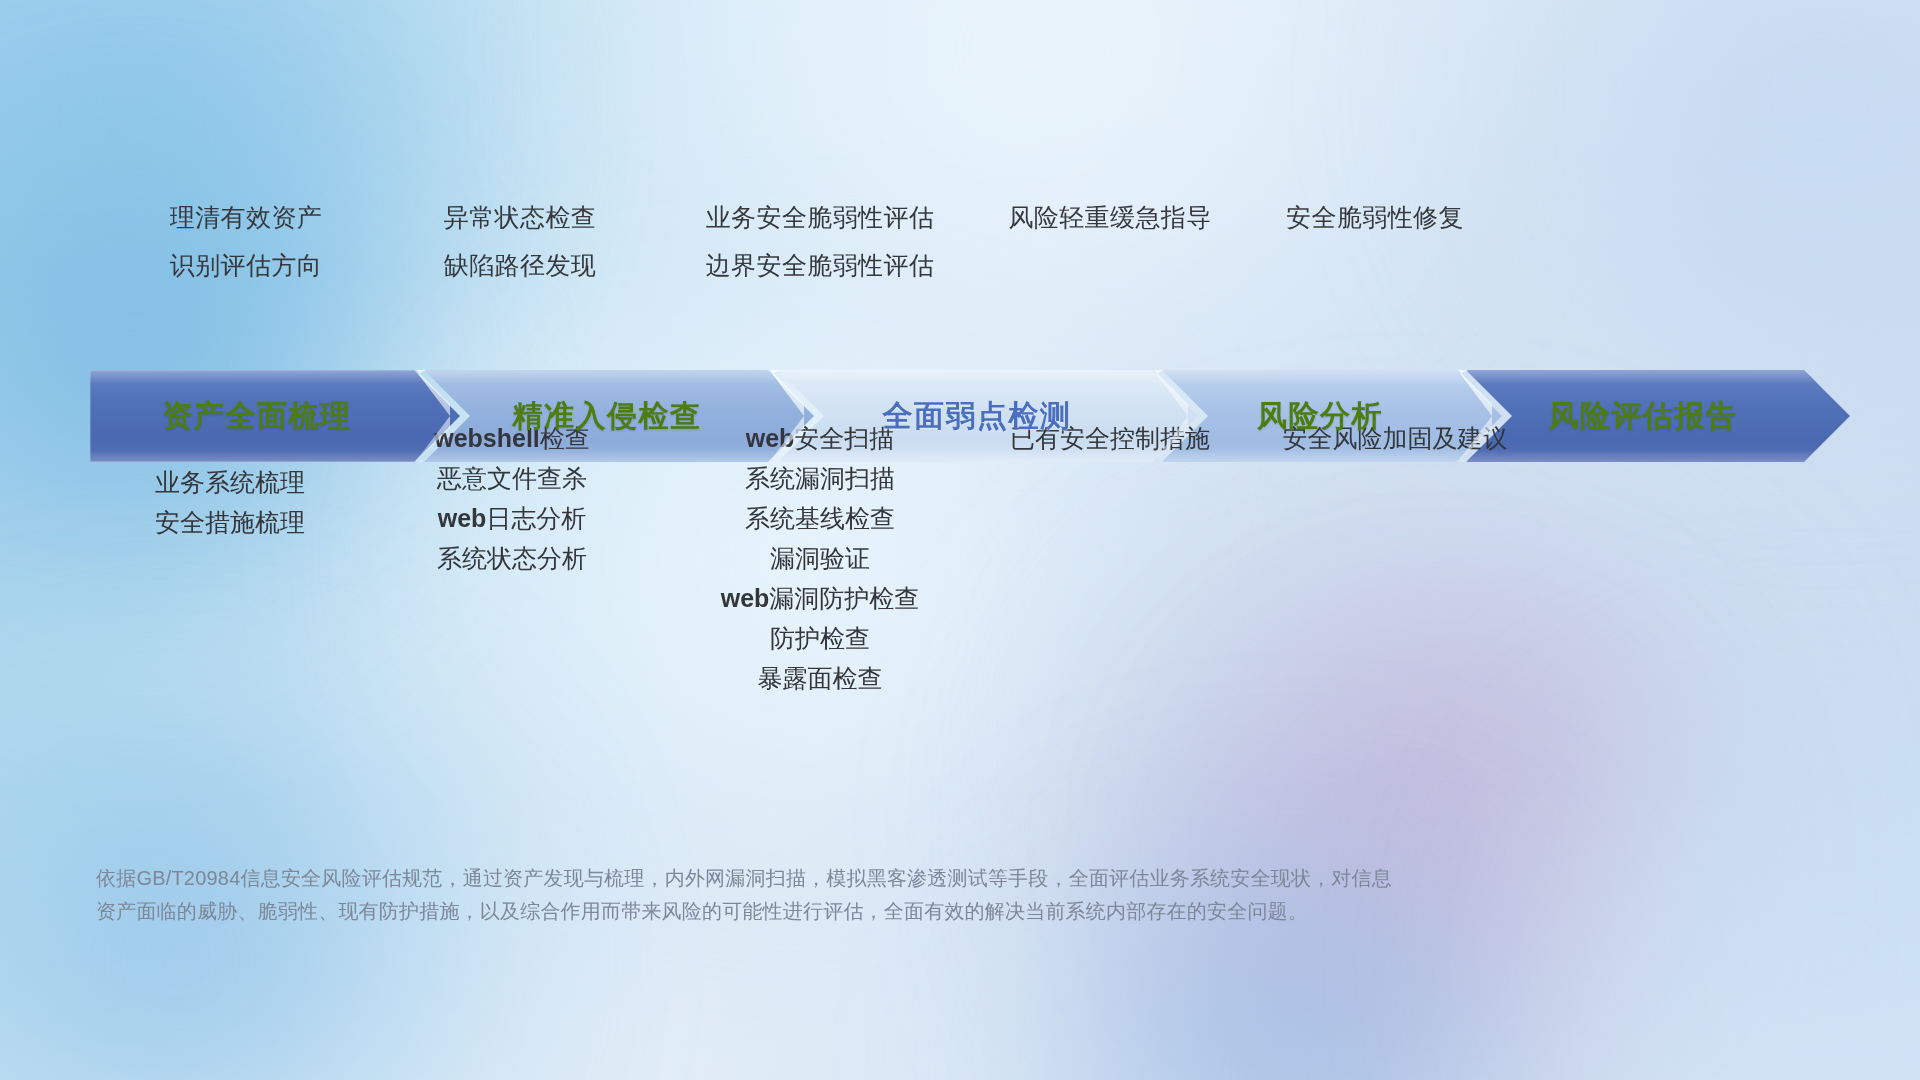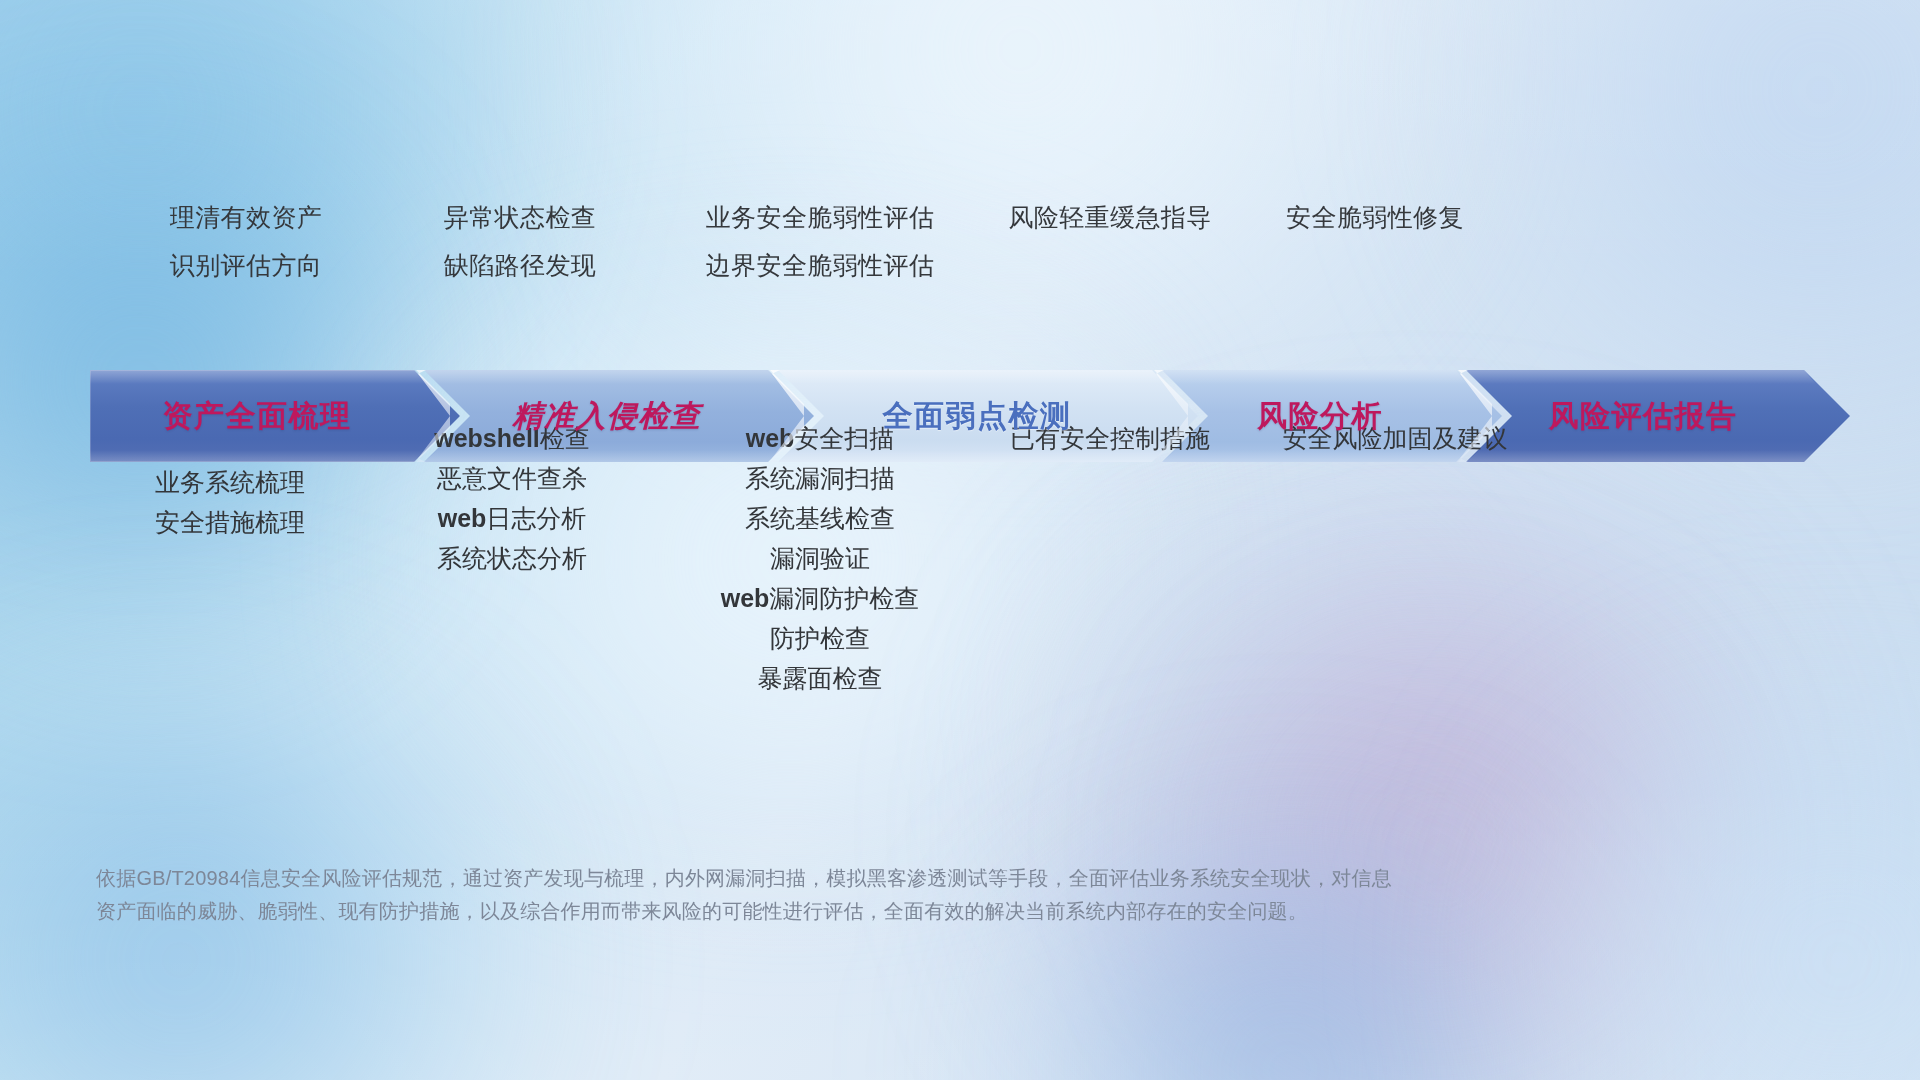--- a/index.html
+++ b/index.html
@@ -73,21 +73,21 @@
     display:flex; align-items:center; justify-content:center;
   }
   .chev .shape { position:absolute; inset:0; }
   .chev .lbl {
     position:relative; z-index:3;
     font-size:30px; font-weight:bold;
     letter-spacing:1.5px;
     white-space:nowrap;
     text-shadow:0 1px 2px rgba(40,60,110,.22);
   }
-  .chev.light .lbl { color:#be185d; }
+  .chev.light .lbl { color:#4d7c0f; }
   .chev.accentText .lbl { color:#4a6fbe; text-shadow:0 1px 1px rgba(255,255,255,.5); }
 
   
   .gloss-top, .gloss-bot { position:absolute; left:0; right:0; z-index:2; pointer-events:none; }
   .gloss-top { top:0; height:14px; background:linear-gradient(180deg, rgba(255,255,255,.30), rgba(255,255,255,0)); }
   .gloss-bot { bottom:0; height:12px; background:linear-gradient(0deg, rgba(255,255,255,.22), rgba(255,255,255,0)); }
 
   
   .notch { position:absolute; top:0; height:92px; width:34px; z-index:4; pointer-events:none; }
 
@@ -168,21 +168,21 @@
     <div class="notch" style="left:326px;
                 background:linear-gradient(180deg,rgba(255,255,255,.85),rgba(225,235,248,.55));
                 clip-path:polygon(0 0, 46px 50%, 0 100%, 10px 100%, 2px 96%, 34px 50%, 2px 4%, 10px 0);
                 opacity:.85;"></div>
 
     <div class="chev light" style="left:334px; width:390px;">
       <div class="shape" style="background:linear-gradient(180deg,#a9c3e6 0%,#93b1dd 45%,#8cabda 78%,#9cb9e1 100%);
                   clip-path:polygon(0 0, 344px 0, 390px 50%, 344px 100%, 0 100%, 46px 50%);"></div>
       <div class="gloss-top" style="clip-path:polygon(0 0, 344px 0, 356px 100%, 14px 100%);"></div>
       <div class="gloss-bot" style="clip-path:polygon(14px 0, 356px 0, 344px 100%, 0 100%);"></div>
-      <span class="lbl" style="margin-right:24px;font-style:italic;">精准入侵检查</span>
+      <span class="lbl" style="margin-right:24px;">精准入侵检查</span>
     </div>
     <div class="notch" style="left:680px;
                 background:linear-gradient(180deg,rgba(255,255,255,.9),rgba(228,238,250,.6));
                 clip-path:polygon(0 0, 46px 50%, 0 100%, 10px 100%, 2px 96%, 34px 50%, 2px 4%, 10px 0);
                 opacity:.9;"></div>
 
     <div class="chev accentText" style="left:688px; width:420px;">
       <div class="shape" style="background:linear-gradient(180deg,#e2edf9 0%,#d2e2f3 42%,#cadcf0 76%,#d8e6f6 100%);
                   clip-path:polygon(0 0, 374px 0, 420px 50%, 374px 100%, 0 100%, 46px 50%);"></div>
       <div class="gloss-top" style="clip-path:polygon(0 0, 374px 0, 386px 100%, 14px 100%);"></div>

